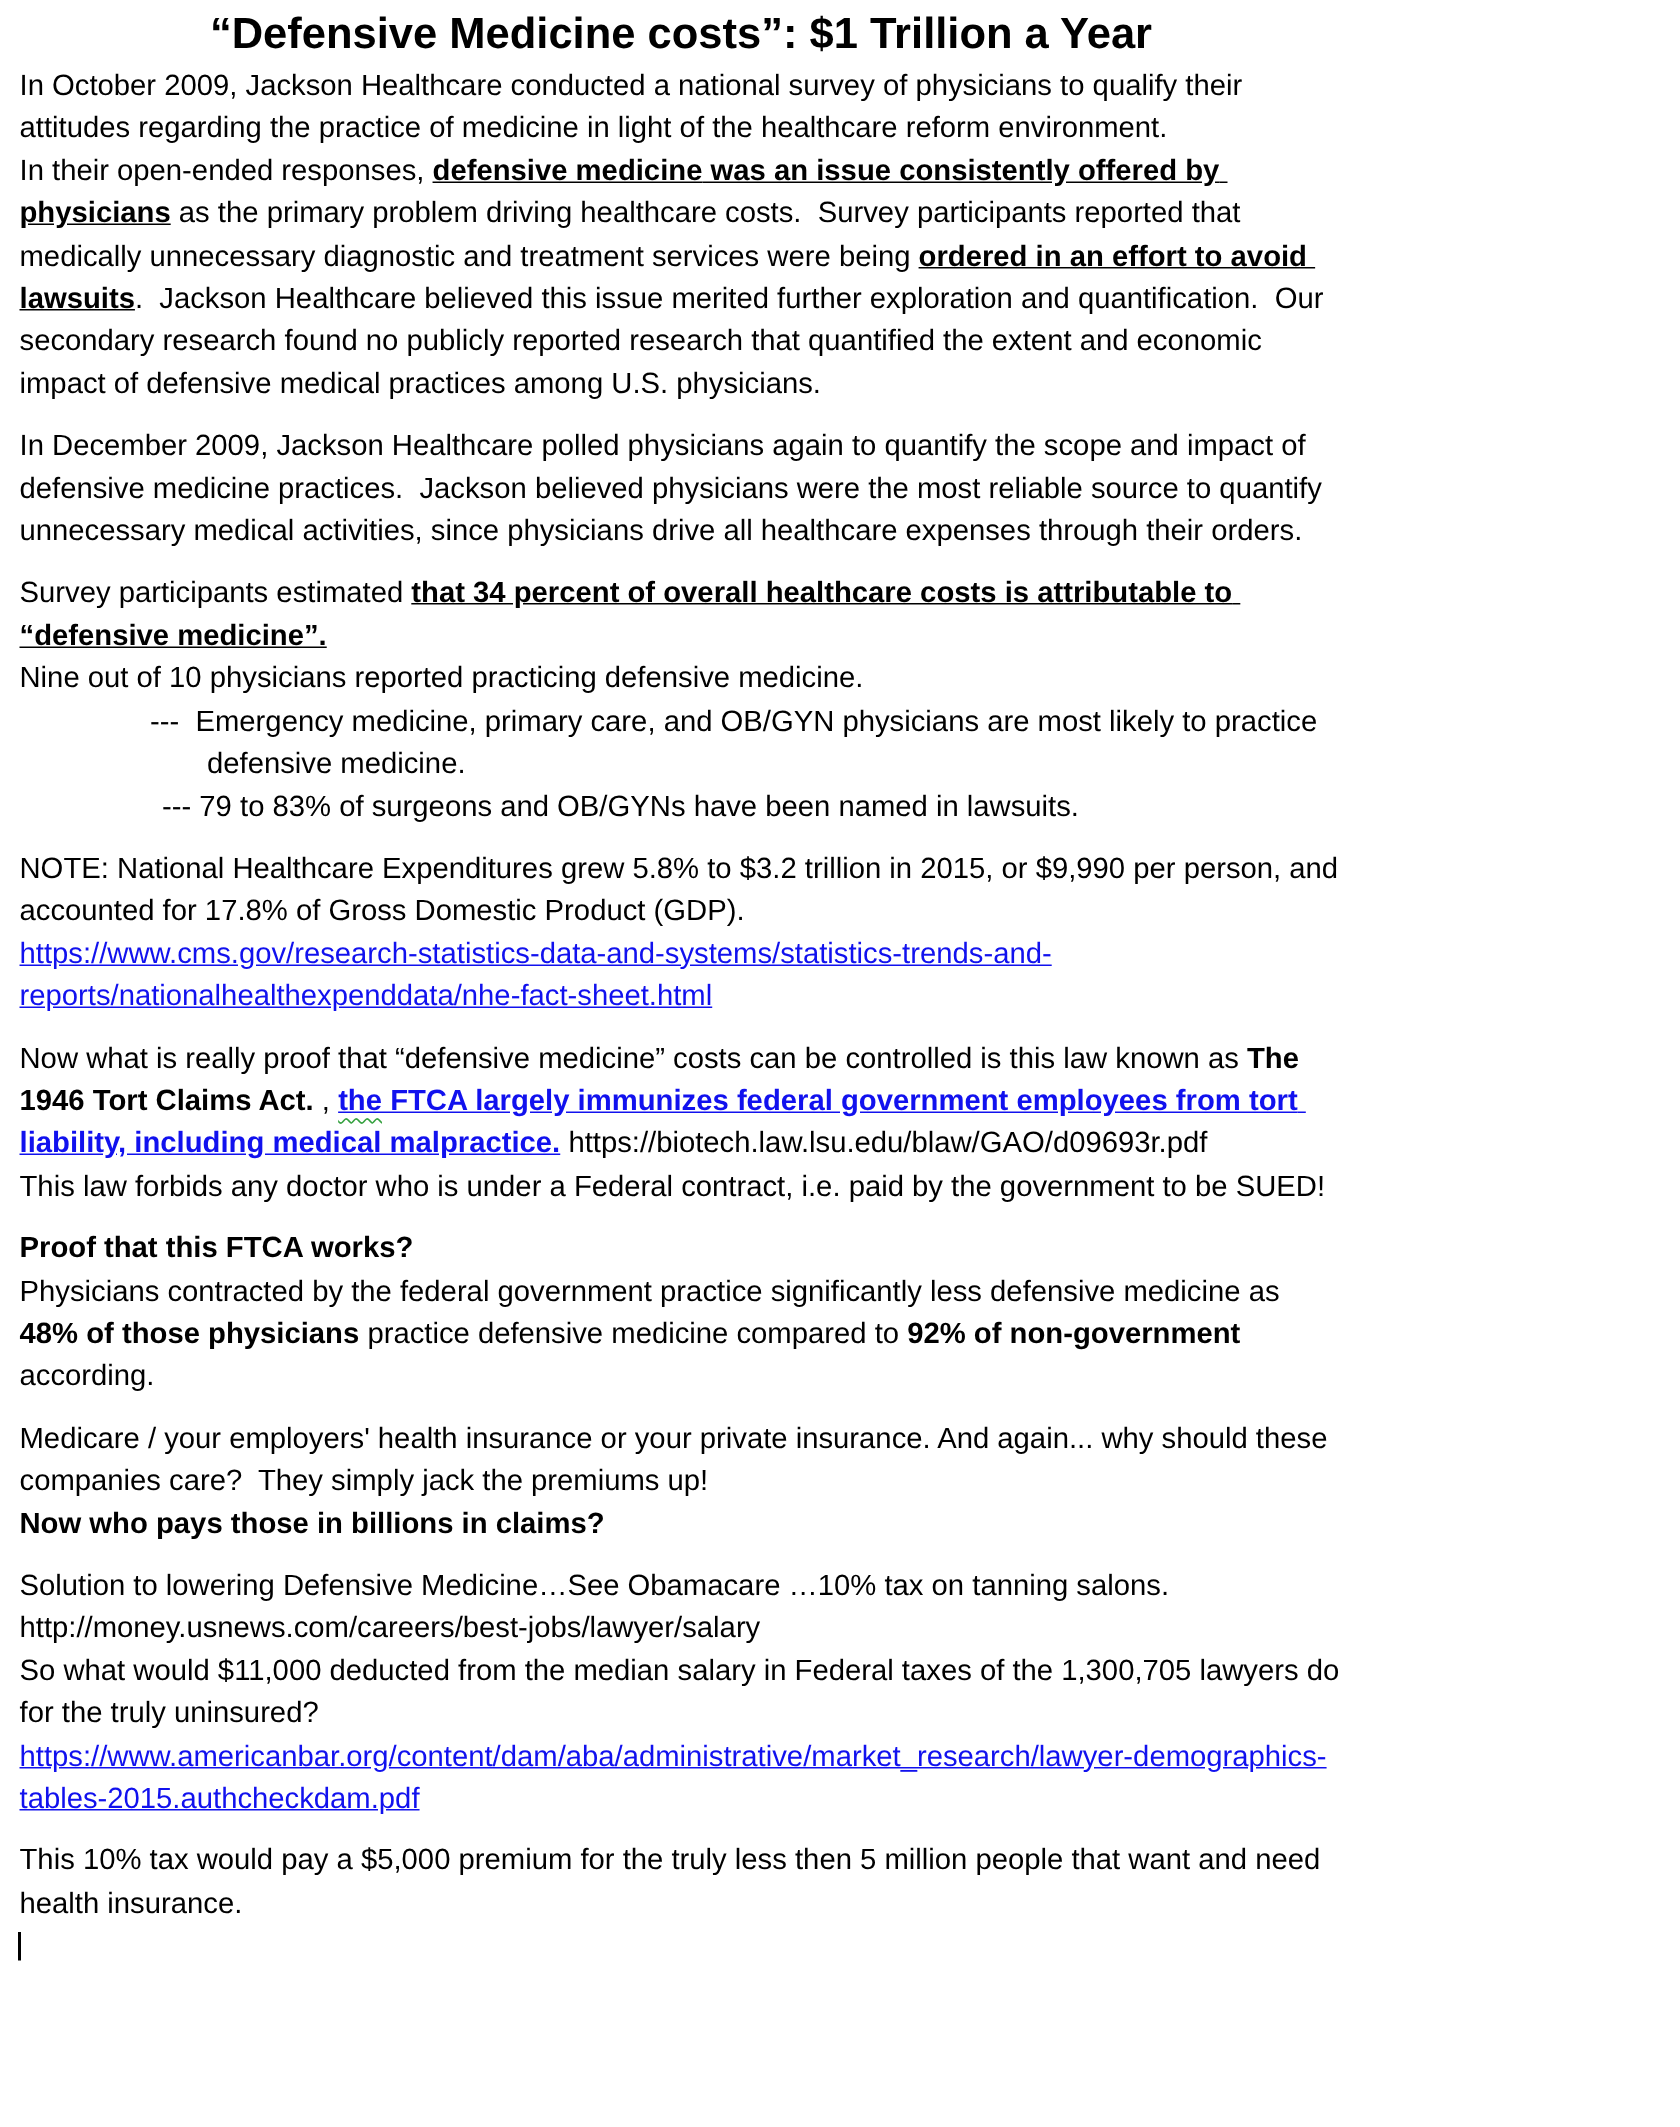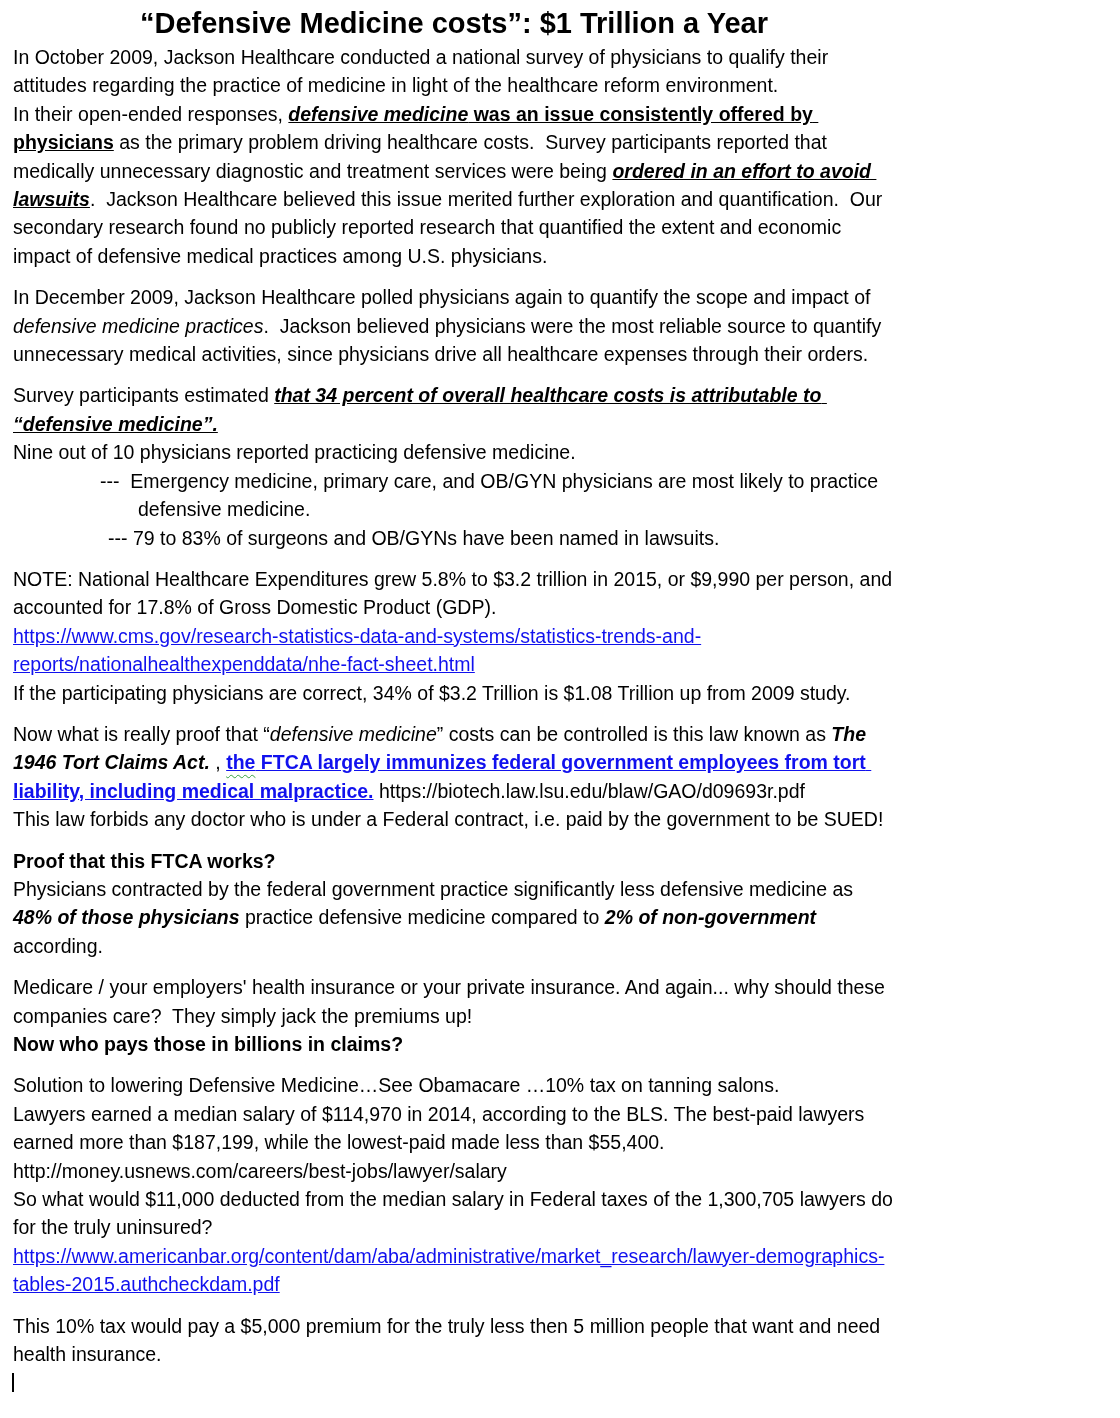--- a/index.html
+++ b/index.html
@@ -27,21 +27,21 @@
     line-height:34px;
     margin:0 0 3px 0;
   }
   .para{
     margin:0;
     white-space:pre-wrap;
   }
   .spacer{height:13px;}
   .run{white-space:pre-wrap;}
   .b{font-weight:bold;}
-  .i{font-style:italic;}
+  .i{}
   .u{text-decoration:underline;}
   .link{color:var(--link);text-decoration:underline;}
   .wavy-inner{
     text-decoration:underline;
     text-decoration-style:wavy;
     text-decoration-color:var(--green);
     text-decoration-thickness:1px;
     text-underline-offset:5px;
   }
   .indent-a{padding-left:125px;text-indent:-38px;}
@@ -62,33 +62,31 @@
       <div class="spacer"></div>
       <div class="para"><span class="run">In December 2009, Jackson Healthcare polled physicians again to quantify the scope and impact of </span><span class="run i">defensive medicine practices</span><span class="run">.  Jackson believed physicians were the most reliable source to quantify unnecessary medical activities, since physicians drive all healthcare expenses through their orders.</span></div>
       <div class="spacer"></div>
       <div class="para"><span class="run">Survey participants estimated </span><span class="run b i u">that 34 percent of overall healthcare costs is attributable to “defensive medicine”.</span></div>
       <div class="para"><span class="run">Nine out of 10 physicians reported practicing defensive medicine.</span></div>
       <div class="para indent-a"><span class="run">---  Emergency medicine, primary care, and OB/GYN physicians are most likely to practice defensive medicine.</span></div>
       <div class="para indent-b"><span class="run">--- 79 to 83% of surgeons and OB/GYNs have been named in lawsuits.</span></div>
       <div class="spacer"></div>
       <div class="para"><span class="run">NOTE: National Healthcare Expenditures grew 5.8% to $3.2 trillion in 2015, or $9,990 per person, and accounted for 17.8% of Gross Domestic Product (GDP).</span></div>
       <div class="para"><span class="run link">https://www.cms.gov/research-statistics-data-and-systems/statistics-trends-and-reports/nationalhealthexpenddata/nhe-fact-sheet.html</span></div>
-      <div class="para"><span class="run">If the participating physicians are correct, 34% of $3.2 Trillion is $1.08 Trillion up from 2009 study.</span></div>
       <div class="spacer"></div>
       <div class="para"><span class="run">Now what is really proof that “</span><span class="run i">defensive medicine</span><span class="run">” costs can be controlled is this law known as </span><span class="run b i">The 1946 Tort Claims Act.</span><span class="run"> , </span><span class="run b link"><span class="wavy-inner">the</span></span><span class="run b link"> FTCA largely immunizes federal government employees from tort liability, including medical malpractice.</span><span class="run"> https://biotech.law.lsu.edu/blaw/GAO/d09693r.pdf</span></div>
       <div class="para"><span class="run">This law forbids any doctor who is under a Federal contract, i.e. paid by the government to be SUED!</span></div>
       <div class="spacer"></div>
       <div class="para"><span class="run b">Proof that this FTCA works?</span></div>
-      <div class="para"><span class="run">Physicians contracted by the federal government practice significantly less defensive medicine as </span><span class="run b i">48% of those physicians</span><span class="run"> practice defensive medicine compared to </span><span class="run b i">2% of non-government</span><span class="run"> according.</span></div>
+      <div class="para"><span class="run">Physicians contracted by the federal government practice significantly less defensive medicine as </span><span class="run b i">48% of those physicians</span><span class="run"> practice defensive medicine compared to </span><span class="run b i">92% of non-government</span><span class="run"> according.</span></div>
       <div class="spacer"></div>
       <div class="para"><span class="run">Medicare / your employers' health insurance or your private insurance. And again... why should these companies care?  They simply jack the premiums up!</span></div>
       <div class="para"><span class="run b">Now who pays those in billions in claims?</span></div>
       <div class="spacer"></div>
       <div class="para"><span class="run">Solution to lowering Defensive Medicine…See Obamacare …10% tax on tanning salons.</span></div>
-      <div class="para"><span class="run">Lawyers earned a median salary of $114,970 in 2014, according to the BLS. The best-paid lawyers earned more than $187,199, while the lowest-paid made less than $55,400.</span></div>
       <div class="para"><span class="run">http://money.usnews.com/careers/best-jobs/lawyer/salary</span></div>
       <div class="para"><span class="run">So what would $11,000 deducted from the median salary in Federal taxes of the 1,300,705 lawyers do for the truly uninsured?</span></div>
       <div class="para"><span class="run link">https://www.americanbar.org/content/dam/aba/administrative/market_research/lawyer-demographics-tables-2015.authcheckdam.pdf</span></div>
       <div class="spacer"></div>
       <div class="para"><span class="run">This 10% tax would pay a $5,000 premium for the truly less then 5 million people that want and need health insurance.</span></div>
     </div>
   <div class="cursor"></div>
 </div>
 
 </body></html>

